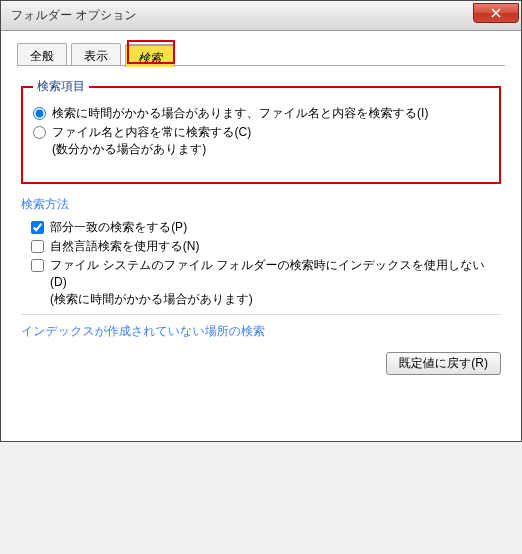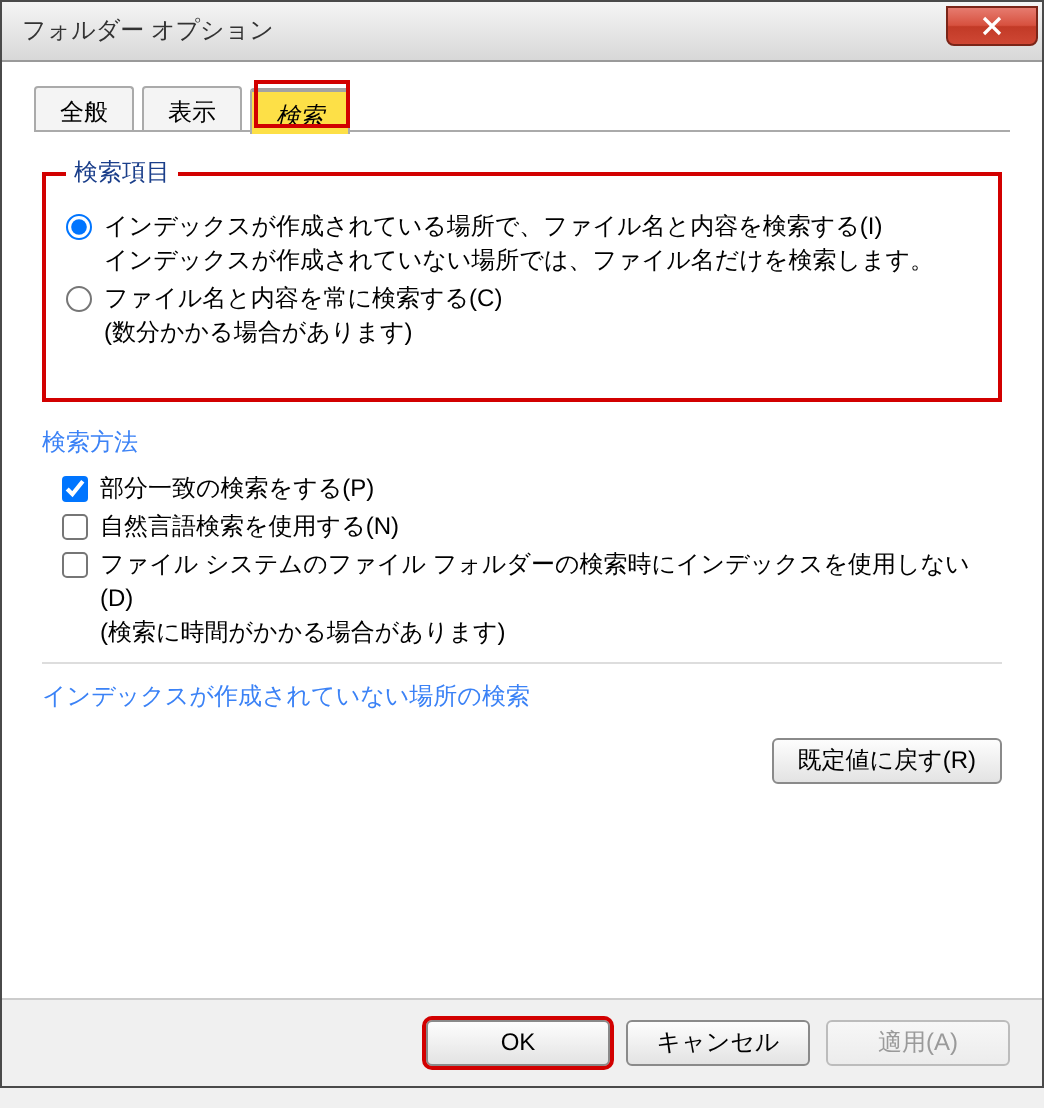--- a/index.html
+++ b/index.html
@@ -7,21 +7,21 @@
   body {
     font-family: "MS UI Gothic", "Meiryo", sans-serif;
     font-size: 12px;
     background: #f0f0f0;
     width: 522px;
     height: 554px;
     overflow: hidden;
   }
   .window {
     width: 522px;
-    height: 544px;
+    height: 442px;
     background: #fff;
     border: 1px solid #4a4a4a;
     display: flex;
     flex-direction: column;
   }
   .titlebar {
     height: 30px;
     background: linear-gradient(to bottom, #f5f5f5, #d8d8d8);
     border-bottom: 1px solid #9a9a9a;
     display: flex;
@@ -192,22 +192,21 @@
     </div>
     <div class="hl-tab"></div>
 
     <div class="tab-body">
 
       <fieldset class="group hl">
         <legend>検索項目</legend>
         <div class="row">
           <input type="radio" name="what" checked="" style="">
           <div class="row-label">
-            <span>インデックスが作成されている場所で、ファイル名と内容を検索する(I)</span><br>
-            <span>インデックスが作成されていない場所では、ファイル名だけを検索します。</span>
+            <span>検索に時間がかかる場合があります、ファイル名と内容を検索する(I)</span><br>
           </div>
         </div>
         <div class="row">
           <input type="radio" name="what" style="">
           <div class="row-label">
             <span>ファイル名と内容を常に検索する(C)</span><br>
             <span>(数分かかる場合があります)</span>
           </div>
         </div>
       </fieldset>
@@ -235,19 +234,14 @@
 
       <div class="section-label">インデックスが作成されていない場所の検索</div>
 
       <div class="restore-row">
         <div class="btn">既定値に戻す(R)</div>
       </div>
 
     </div>
   </div>
 
-  <div class="footer">
-    <div class="btn ok-highlight">OK</div>
-    <div class="btn">キャンセル</div>
-    <div class="btn disabled">適用(A)</div>
-  </div>
 
 </div>
 
 </body></html>

